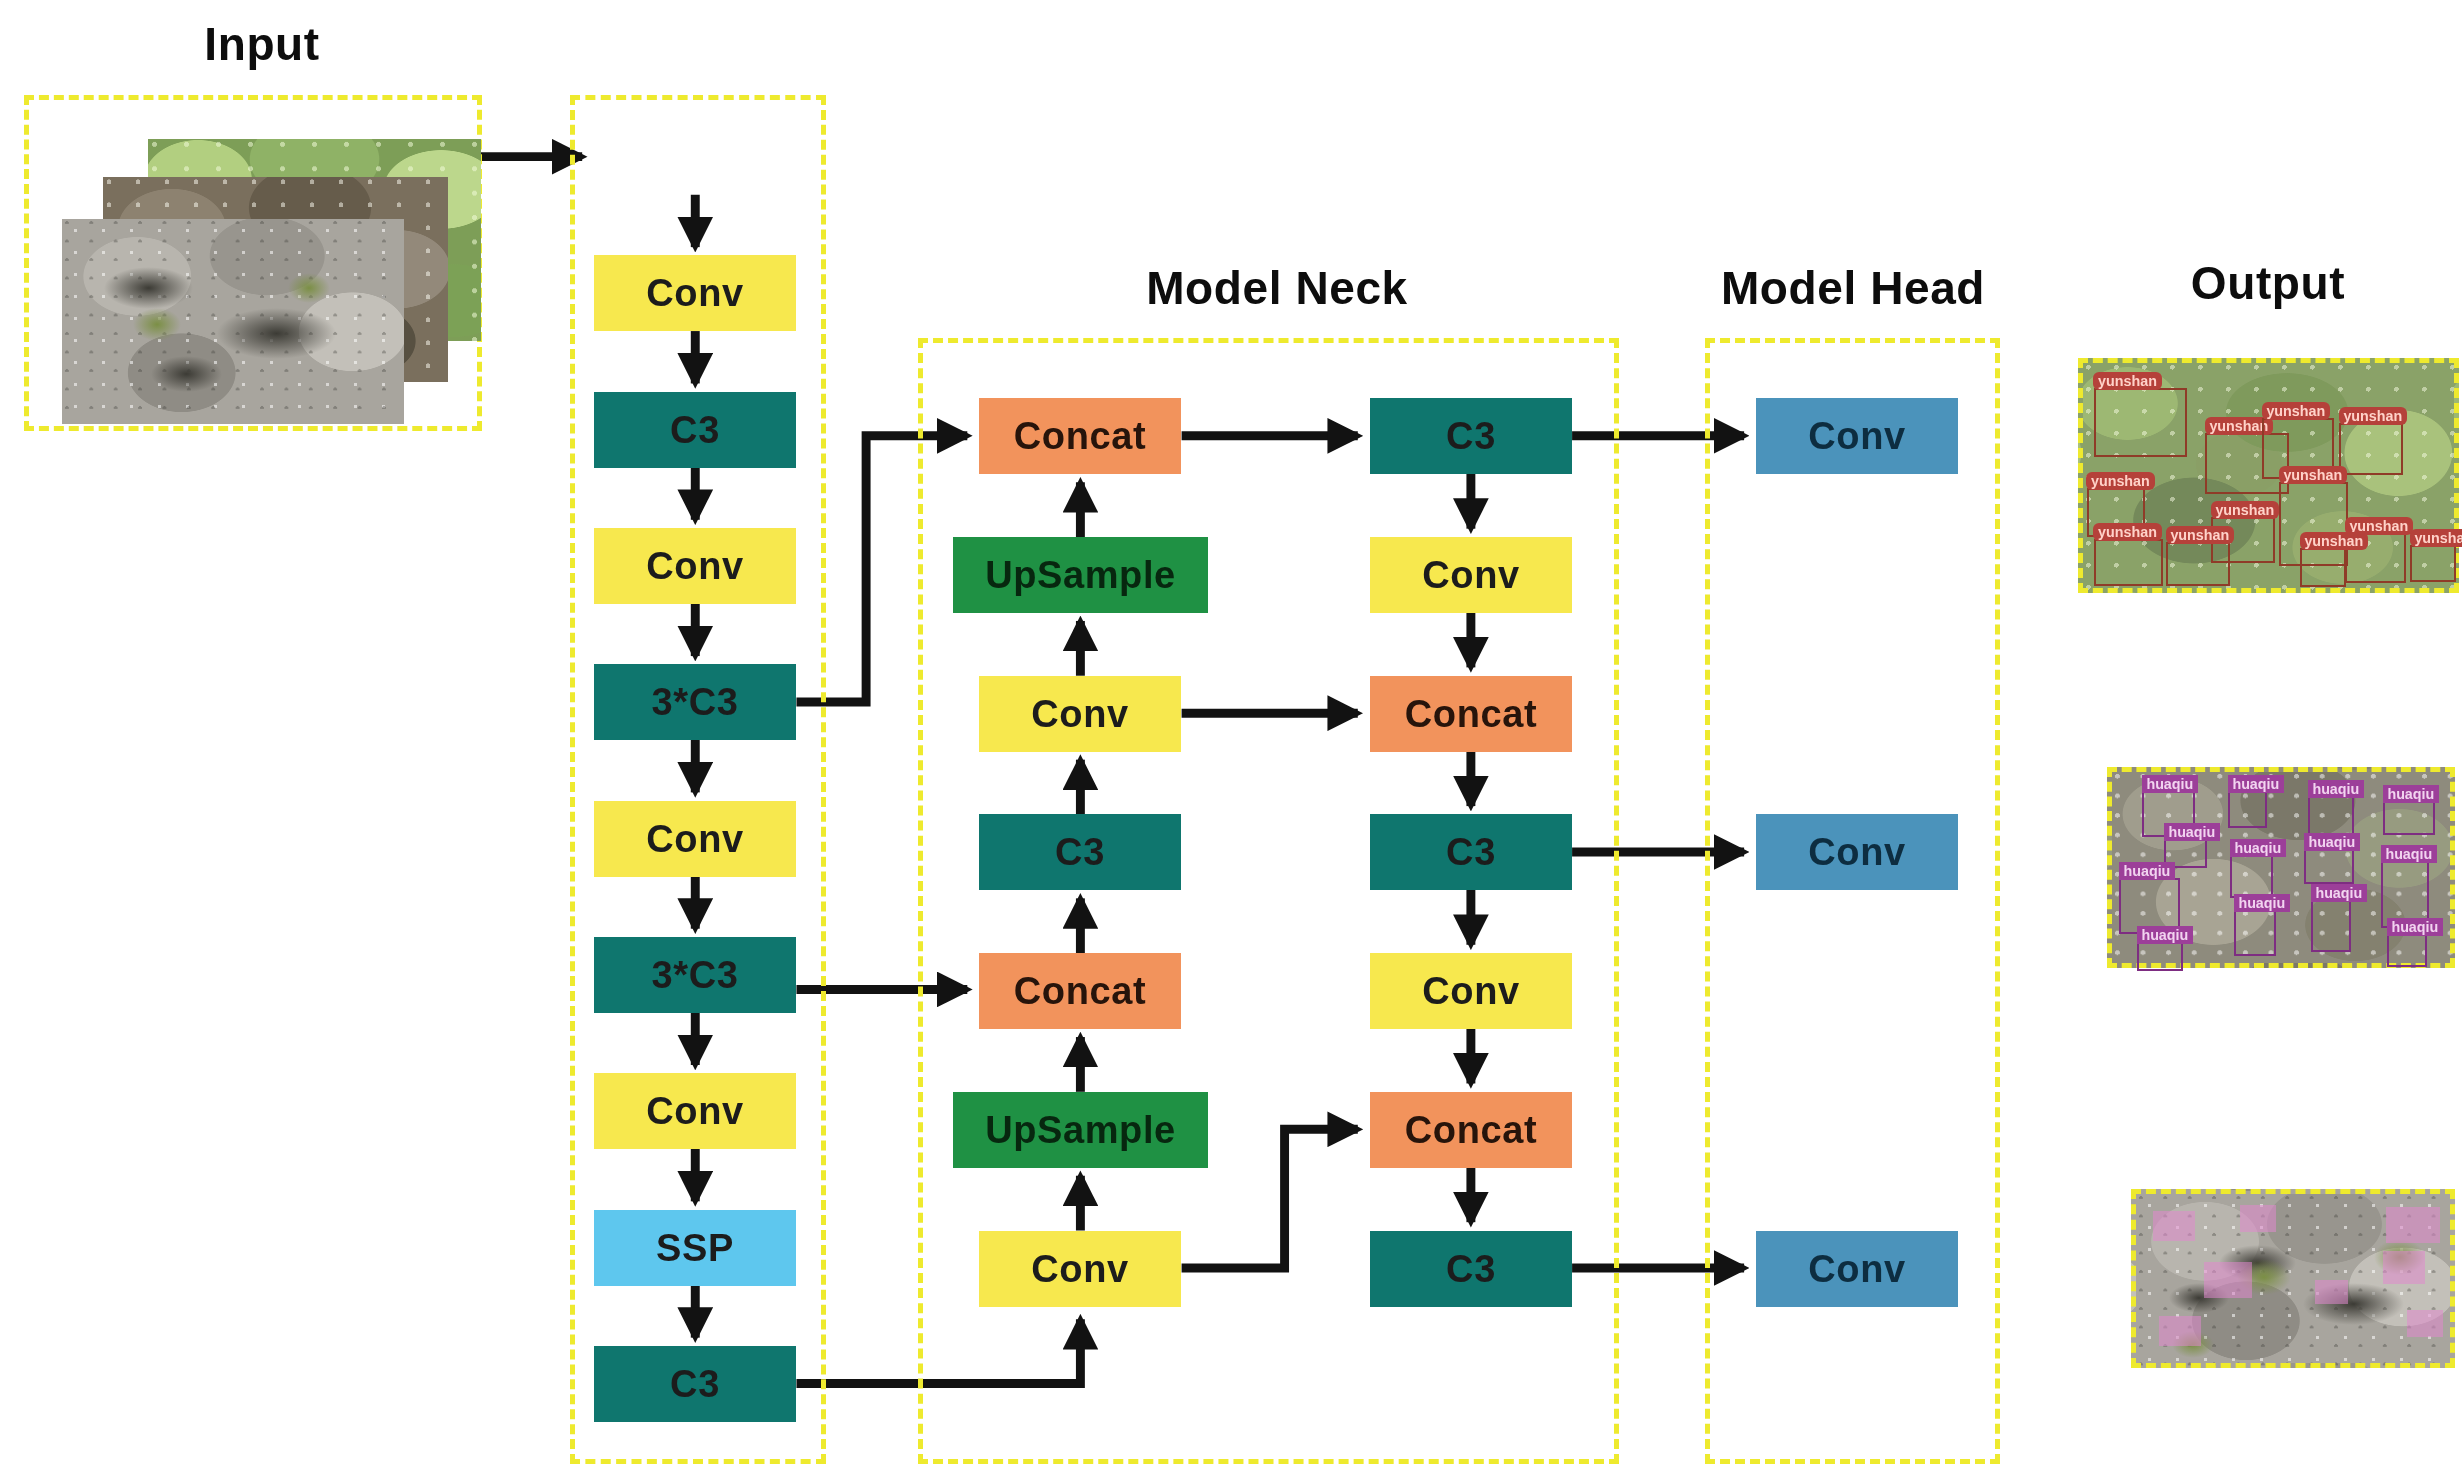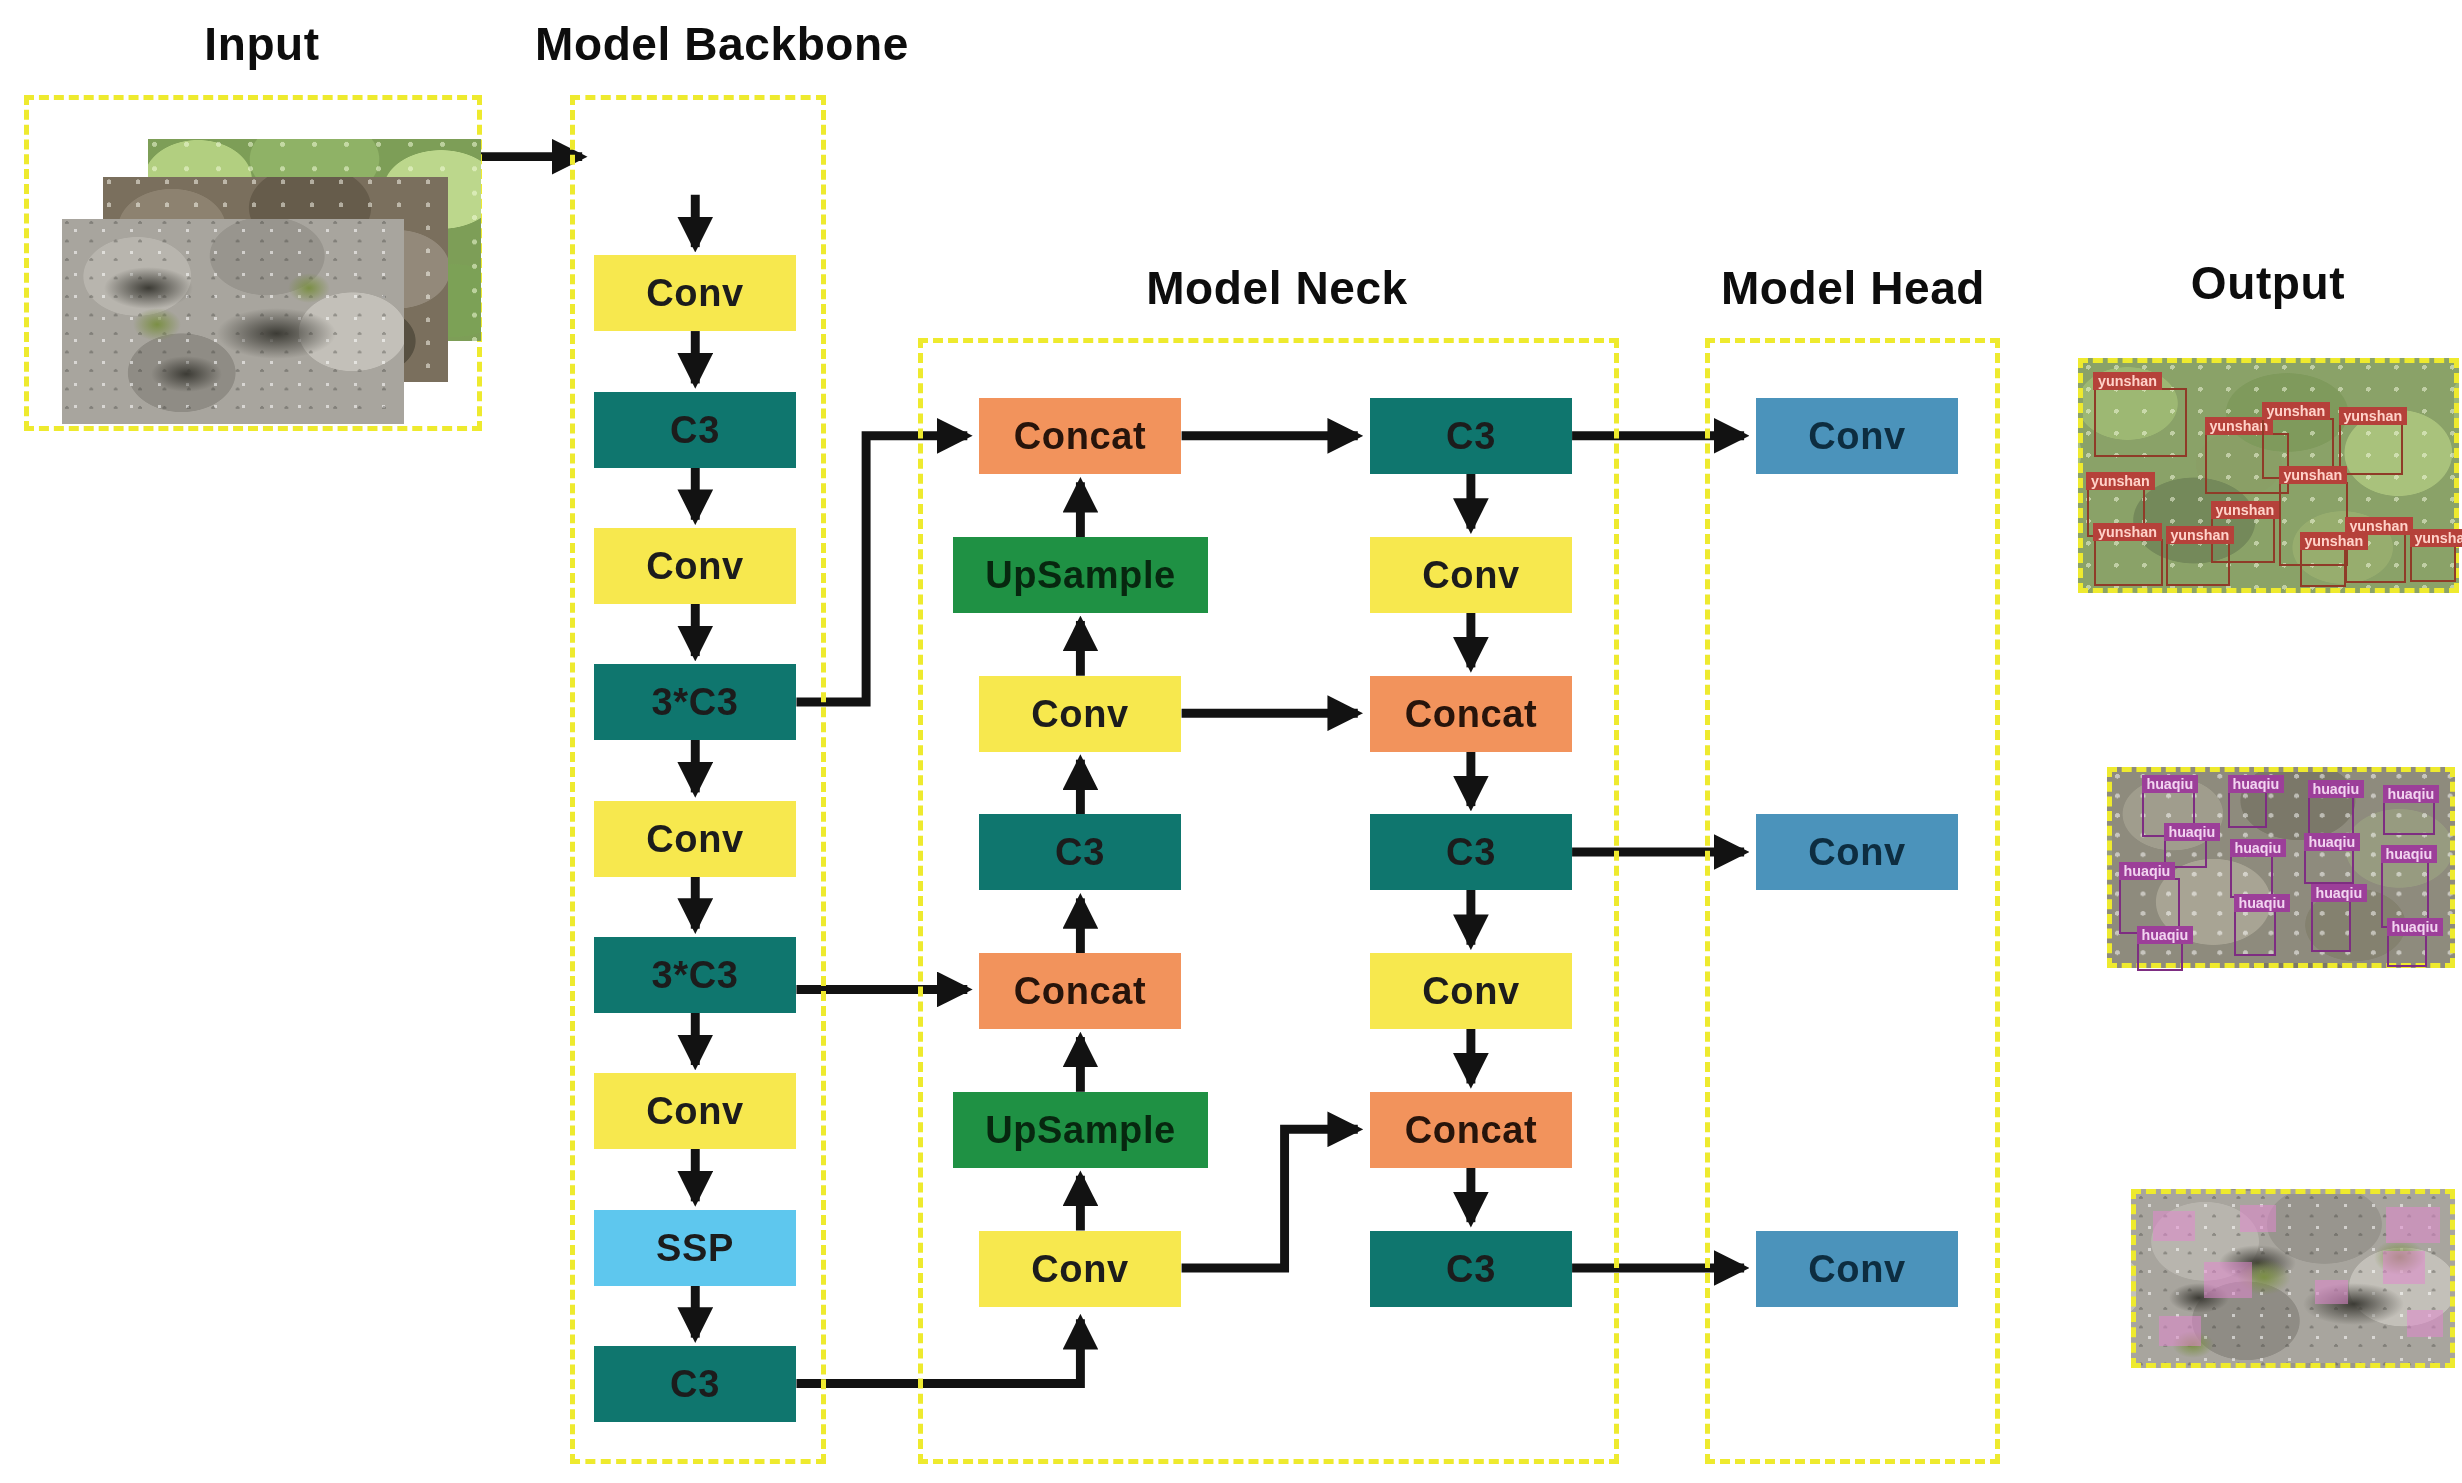--- a/index.html
+++ b/index.html
@@ -72,33 +72,32 @@
 
   .blob{position:absolute;border-radius:50%;
         background:radial-gradient(closest-side,#3c3b35,rgba(60,59,53,0));}
   .tuft{position:absolute;border-radius:50%;
         background:radial-gradient(closest-side,#7b8f45,rgba(123,143,69,0));}
 
   .outimg{position:absolute;border:5.4px dashed #eeea2e;box-sizing:border-box;}
 
   .det{position:absolute;border:2.4px solid #8f3b28;}
   .det .tag{position:absolute;left:-2.4px;top:-18.5px;background:#b5413a;color:#ffd2c9;
-            font-size:14.3px;font-weight:700;line-height:18.5px;padding:0 4.8px;white-space:nowrap;}
+            font-size:14.3px;font-weight:700;line-height:18.5px;padding:0 4.8px;white-space:nowrap;border-radius:6px;}
   .det2{position:absolute;border:2.4px solid #7e2d82;}
   .det2 .tag{position:absolute;left:-2.4px;top:-18.5px;background:#9c3f99;color:#f2d4f0;
              font-size:14.3px;font-weight:700;line-height:18.5px;padding:0 4.8px;white-space:nowrap;}
   .patch{position:absolute;background:rgba(224,136,205,0.55);}
 </style>
 </head>
 <body>
 
 <div class="canvas">
 
   <div class="title" style="left:262px;top:16.7px">Input</div>
-  <div class="title" style="left:722px;top:16.7px">Model Backbone</div>
   <div class="title" style="left:1277px;top:261px">Model Neck</div>
   <div class="title" style="left:1853px;top:261px">Model Head</div>
   <div class="title" style="left:2268px;top:256px">Output</div>
 
   <svg class="wires" width="2462" height="1483" viewBox="0 0 4136 2491">
     <defs>
       <marker id="ah" markerWidth="4" markerHeight="4" refX="3.4" refY="2" orient="auto">
         <path d="M0,0 L4,2 L0,4 Z" fill="#121212"></path>
       </marker>
     </defs>

